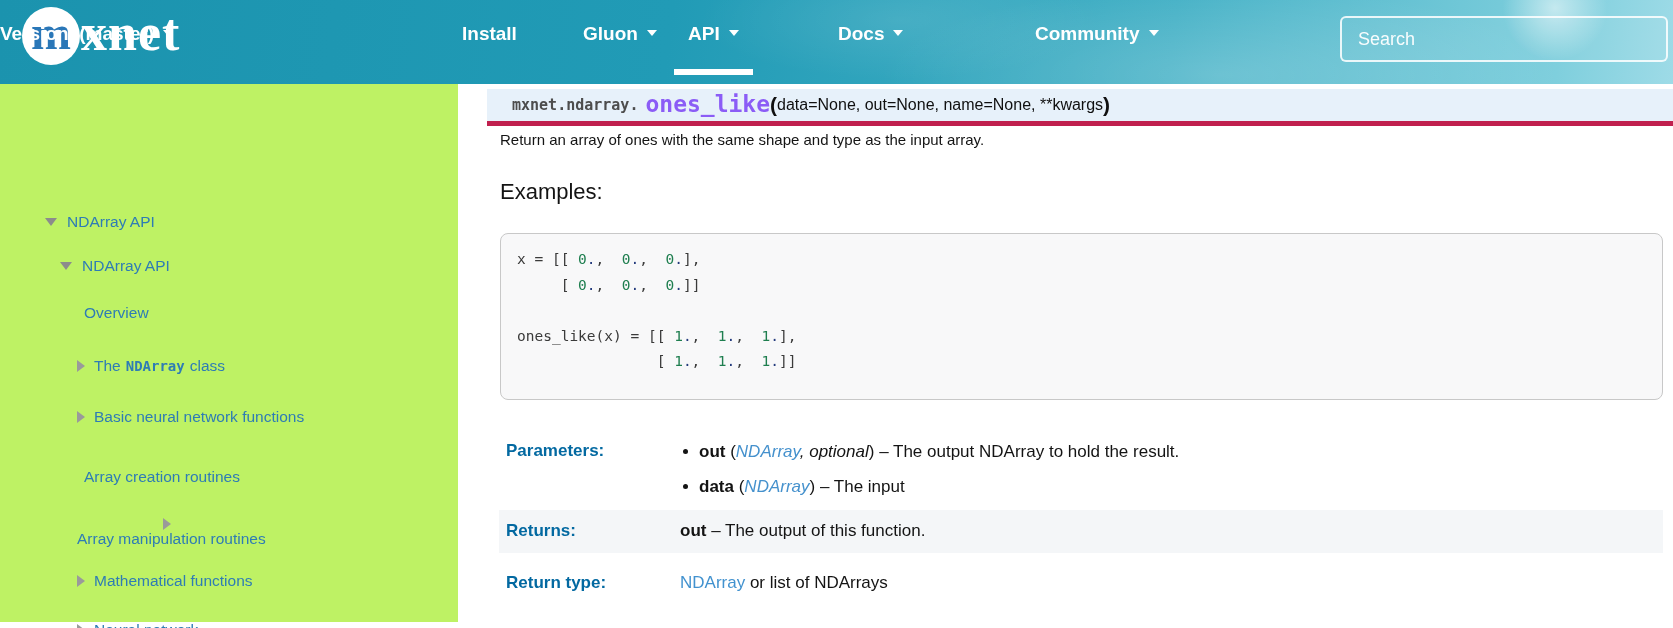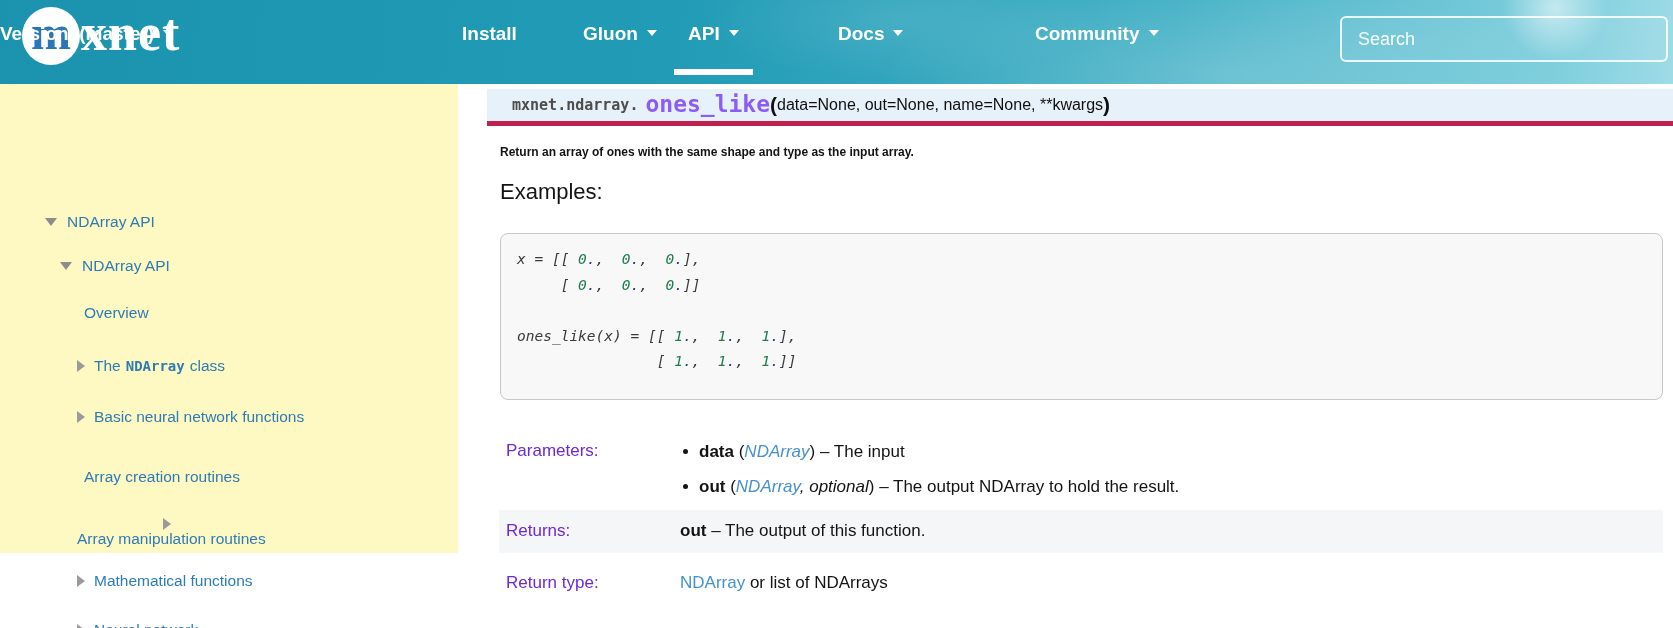--- a/index.html
+++ b/index.html
@@ -39,56 +39,56 @@
 
   .search{
     position:absolute;left:1340px;top:16px;width:328px;height:46px;box-sizing:border-box;
     border:2px solid rgba(255,255,255,.85);border-radius:6px;
     background:rgba(255,255,255,.06);color:#fff;font-size:18px;
     padding:0 16px;outline:none;font-family:"Liberation Sans",sans-serif;
   }
   .search::placeholder{color:rgba(255,255,255,.95);opacity:1;}
 
   
-  .sidebar{position:absolute;left:0;top:84px;width:458px;height:469px;background:#fef9c3;}
+  .sidebar{position:absolute;left:0;top:84px;width:458px;height:538px;background:#bef264;}
   .side-item{position:absolute;color:#2e7cb5;font-size:15.5px;text-decoration:none;
         display:flex;align-items:center;white-space:nowrap;cursor:pointer;}
   .arr-down{width:0;height:0;border-left:6px solid transparent;border-right:6px solid transparent;
         border-top:8px solid #8c8c8c;margin-right:10px;}
   .arr-right{width:0;height:0;border-top:6px solid transparent;border-bottom:6px solid transparent;
         border-left:8px solid #9a9a9a;margin-right:9px;}
   .side-mono{font-family:"DejaVu Sans Mono",monospace;font-size:14px;font-weight:bold;margin:0 5px;}
 
   
   .sig{
     position:absolute;left:487px;top:89px;width:1186px;height:32px;box-sizing:content-box;
     background:#e7f1fa;border-bottom:5px solid #c0204e;
     display:flex;align-items:baseline;padding-left:25px;
   }
   .sig-prefix{font-family:"DejaVu Sans Mono",monospace;font-weight:bold;font-size:15px;color:#4d4d4d;align-self:center;}
   .sig-name{font-family:"DejaVu Sans Mono",monospace;font-weight:bold;font-size:23px;color:#8b5cf6;margin-left:7px;align-self:center;margin-top:-2px;}
   .sig-paren{font-weight:bold;font-size:21px;color:#101010;align-self:center;}
   .sig-args{font-size:16px;color:#101010;align-self:center;}
 
   
-  .desc{position:absolute;left:500px;top:145px;font-size:12px;color:#141414;font-weight:bold;}
+  .desc{position:absolute;left:500px;top:131px;font-size:15px;color:#141414;}
   .examples{position:absolute;left:500px;top:179px;font-size:22px;color:#141414;}
 
   .codeblock{
     position:absolute;left:500px;top:233px;width:1163px;height:167px;box-sizing:border-box;
     background:#f8f8f9;border:1px solid #c8c8c8;border-radius:8px;
     padding:13px 16px;font-family:"DejaVu Sans Mono",monospace;font-size:14.5px;
     line-height:25.5px;color:#3a3a3a;
   }
-  .codeblock .cl{white-space:pre;height:25.5px;font-style:italic;}
+  .codeblock .cl{white-space:pre;height:25.5px;}
   .tok-p{color:#3a3a3a;}
   .tok-n{color:#1e7e4f;}
   .tok-d{color:#233a7d;}
 
-  .field-label{position:absolute;left:506px;font-size:17px;font-weight:normal;color:#6d28d9;white-space:nowrap;}
+  .field-label{position:absolute;left:506px;font-size:17px;font-weight:bold;color:#0369a1;white-space:nowrap;}
   .fl-params{top:441px;}
   .fl-returns{top:521px;}
   .fl-rtype{top:573px;}
 
   .param-list{position:absolute;left:682px;top:434px;margin:0;padding:0;list-style:none;}
   .param-list li{position:relative;padding-left:17px;line-height:35px;font-size:17px;color:#141414;white-space:nowrap;}
   .param-list li::before{content:"";position:absolute;left:1px;top:15px;width:5px;height:5px;border-radius:50%;background:#141414;}
   .it-link{color:#4591cd;font-style:italic;text-decoration:none;cursor:pointer;}
   .plain-link{color:#4292cf;text-decoration:none;cursor:pointer;}
   .it{font-style:italic;}
@@ -174,22 +174,22 @@
 <div class="codeblock">
     <div class="cl"><span class="tok-p">x = [[ </span><span class="tok-n">0</span><span class="tok-d">.</span><span class="tok-p">,  </span><span class="tok-n">0</span><span class="tok-d">.</span><span class="tok-p">,  </span><span class="tok-n">0</span><span class="tok-d">.</span><span class="tok-p">],</span></div>
     <div class="cl"><span class="tok-p">     [ </span><span class="tok-n">0</span><span class="tok-d">.</span><span class="tok-p">,  </span><span class="tok-n">0</span><span class="tok-d">.</span><span class="tok-p">,  </span><span class="tok-n">0</span><span class="tok-d">.</span><span class="tok-p">]]</span></div>
     <div class="cl"> </div>
     <div class="cl"><span class="tok-p">ones_like(x) = [[ </span><span class="tok-n">1</span><span class="tok-d">.</span><span class="tok-p">,  </span><span class="tok-n">1</span><span class="tok-d">.</span><span class="tok-p">,  </span><span class="tok-n">1</span><span class="tok-d">.</span><span class="tok-p">],</span></div>
     <div class="cl"><span class="tok-p">                [ </span><span class="tok-n">1</span><span class="tok-d">.</span><span class="tok-p">,  </span><span class="tok-n">1</span><span class="tok-d">.</span><span class="tok-p">,  </span><span class="tok-n">1</span><span class="tok-d">.</span><span class="tok-p">]]</span></div>
   </div>
 
 <div class="field-label fl-params">Parameters:</div>
 <ul class="param-list">
+  <li><b>out</b><span> (</span><a class="it-link">NDArray</a><span class="it">, optional</span><span>) – The output NDArray to hold the result.</span></li>
   <li><b>data</b><span> (</span><a class="it-link">NDArray</a><span class="it"></span><span>) – The input</span></li>
-  <li><b>out</b><span> (</span><a class="it-link">NDArray</a><span class="it">, optional</span><span>) – The output NDArray to hold the result.</span></li>
 </ul>
 
 <div class="returns-stripe"></div>
 <div class="field-label fl-returns">Returns:</div>
 <div class="field-value fv-returns"><b>out</b><span> – The output of this function.</span></div>
 
 <div class="field-label fl-rtype">Return type:</div>
 <div class="field-value fv-rtype"><a class="plain-link">NDArray</a><span> or list of NDArrays</span></div>
 
 </body></html>

